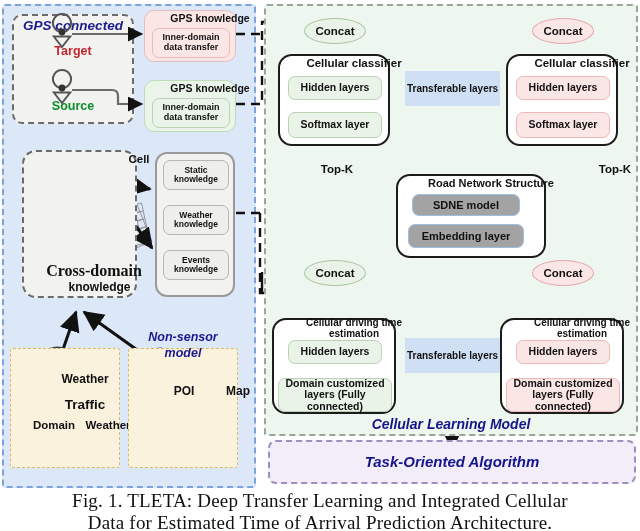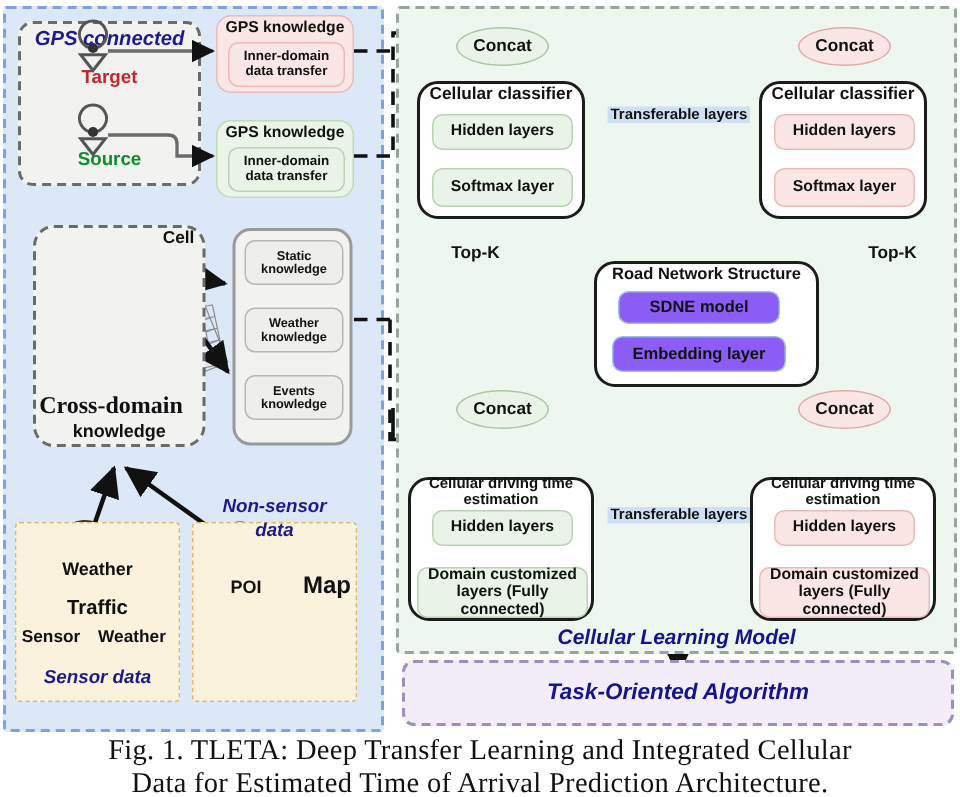--- a/index.html
+++ b/index.html
@@ -38,41 +38,41 @@
     text-align:center;line-height:1.08;color:#111;
   }
 
   .inner{
     position:absolute;display:flex;align-items:center;justify-content:center;
     text-align:center;border-radius:7px;line-height:1.1;
     font-weight:bold;color:#111;
   }
   .inner.green{background:#e9f3e7;border:1.6px solid #b9d3b4;}
   .inner.pink {background:#fbe6e6;border:1.6px solid #edb9b9;}
-  .inner.blue {background:#8b5cf6;border:1.6px solid #9fbde0;}
+  .inner.blue {background:#a3a3a3;border:1.6px solid #9fbde0;}
   .inner.gray {background:#eeeeec;border:1.6px solid #b6b6b4;}
 
   
   .ellipse{
     position:absolute;display:flex;align-items:center;justify-content:center;
     border-radius:50%;font-weight:bold;color:#111;
   }
   .ellipse.green{background:#e9f3e7;border:1.8px solid #a7c6a2;}
   .ellipse.pink {background:#fbe6e6;border:1.8px solid #e2a8a8;}
 
-  .title-bold{font-weight:bold;color:#111;}
+  .title-bold{font-weight:bold;color:#111;margin-left:20px;}
   .ital-navy{font-style:italic;font-weight:bold;color:#1b1b8f;}
   .ital-navy2{font-style:italic;font-weight:bold;color:#14148c;}
 
   
   svg.overlay{position:absolute;left:0;top:0;width:640px;height:531px;pointer-events:none;}
 
   .transfer-lab{
     position:absolute;background:#cfe0f4;color:#111;font-weight:bold;
-    padding:0 2px;white-space:nowrap;
+    padding:12px 2px;white-space:nowrap;
   }
 
   .caption{
     position:absolute;left:0;top:490px;width:640px;text-align:center;
     font-family:"Liberation Serif",serif;color:#111;
   }
   .caption .l1{font-size:19px;line-height:22px;letter-spacing:.2px;}
   .caption .l2{font-size:19px;line-height:22px;letter-spacing:.2px;}
 </style>
 </head>
@@ -300,29 +300,28 @@
     <span>knowledge</span>
   </div>
   <div class="inner gray" style="left:163px;top:250px;width:64px;height:28px;font-size:8.5px;flex-direction:column;">
     <span>Events</span>
     <span>knowledge</span>
   </div>
 
   <div class="abs" style="left:10px;top:348px;width:110px;height:120px;background:#fbf2dd;border:1.8px dashed #d9b870;border-radius:3px;"></div>
   <div class="lbl title-bold" style="left:16px;top:372px;width:98px;height:14px;font-size:12px;">Weather</div>
   <div class="lbl title-bold" style="left:30px;top:398px;width:70px;height:15px;font-size:13.5px;">Traffic</div>
-  <div class="lbl title-bold" style="left:12px;top:418px;width:44px;height:14px;font-size:11.5px;">Sensor</div>
+  <div class="lbl title-bold" style="left:12px;top:418px;width:44px;height:14px;font-size:11.5px;">Domain</div>
   <div class="lbl title-bold" style="left:58px;top:418px;width:60px;height:14px;font-size:11.5px;">Weather</div>
-  <div class="lbl ital-navy" style="left:10px;top:444px;width:110px;height:16px;font-size:12.5px;">Sensor data</div>
 
   <div class="abs" style="left:128px;top:348px;width:110px;height:120px;background:#fbf2dd;border:1.8px dashed #d9b870;border-radius:3px;"></div>
   <div class="lbl ital-navy" style="left:128px;top:330px;width:110px;height:16px;font-size:12.5px;">Non-sensor</div>
-  <div class="lbl ital-navy" style="left:128px;top:346px;width:110px;height:16px;font-size:12.5px;">data</div>
+  <div class="lbl ital-navy" style="left:128px;top:346px;width:110px;height:16px;font-size:12.5px;">model</div>
   <div class="lbl title-bold" style="left:146px;top:384px;width:36px;height:14px;font-size:12px;">POI</div>
-  <div class="lbl title-bold" style="left:198px;top:384px;width:40px;height:14px;font-size:16px;">Map</div>
+  <div class="lbl title-bold" style="left:198px;top:384px;width:40px;height:14px;font-size:12px;">Map</div>
 
 
   <div class="abs panel-right"></div>
 
   <div class="ellipse green" style="left:304px;top:18px;width:60px;height:24px;font-size:11.5px;">Concat</div>
 
   <div class="abs box" style="left:278px;top:54px;width:112px;height:92px;"></div>
   <div class="lbl title-bold" style="left:278px;top:56px;width:112px;height:14px;font-size:11.5px;">Cellular classifier</div>
   <div class="inner green" style="left:288px;top:76px;width:92px;height:22px;font-size:10.5px;">Hidden layers</div>
   <div class="inner green" style="left:288px;top:112px;width:92px;height:24px;font-size:10.5px;">Softmax layer</div>

